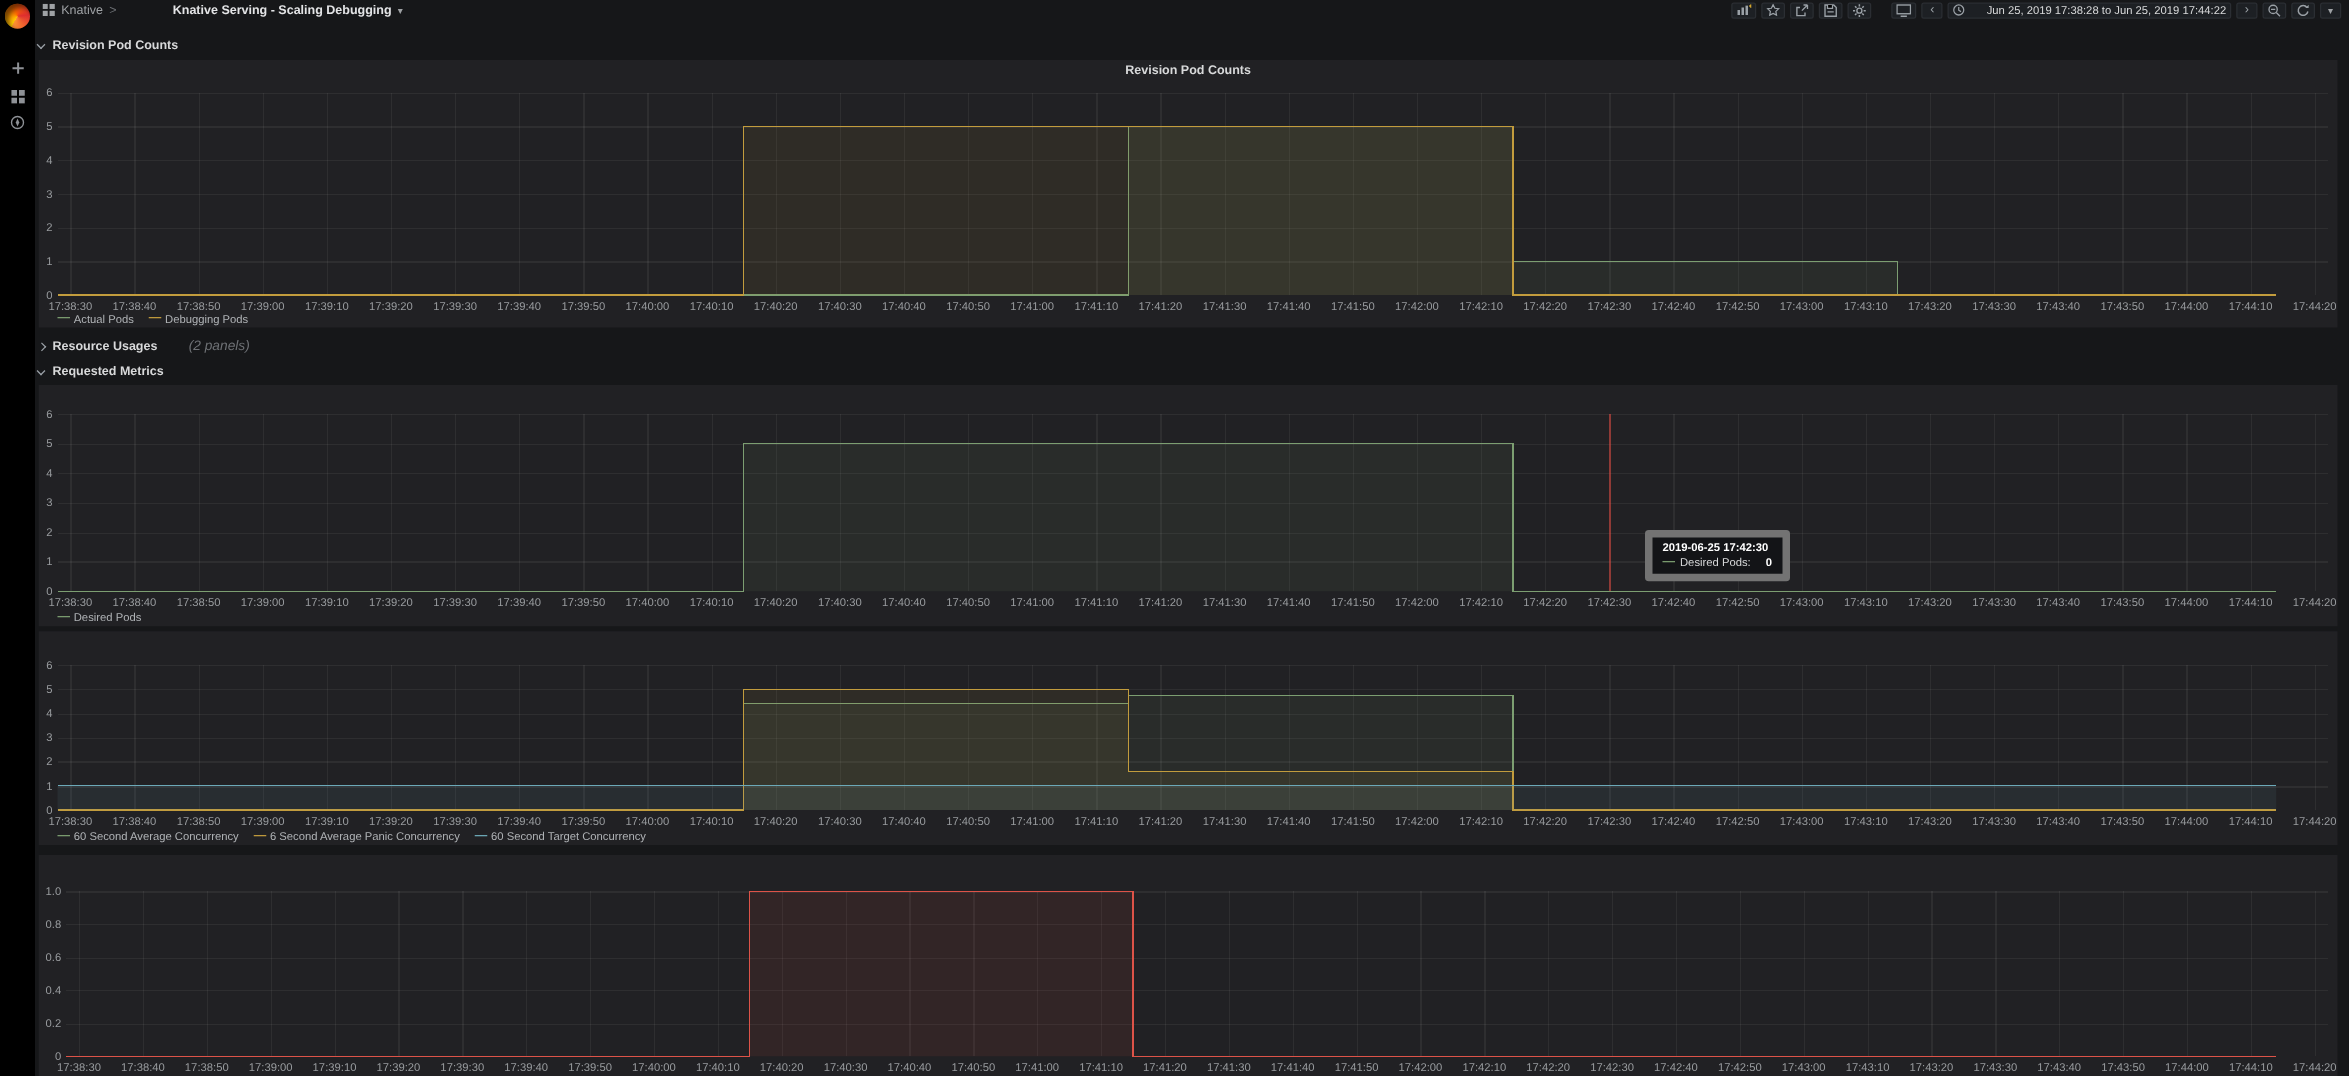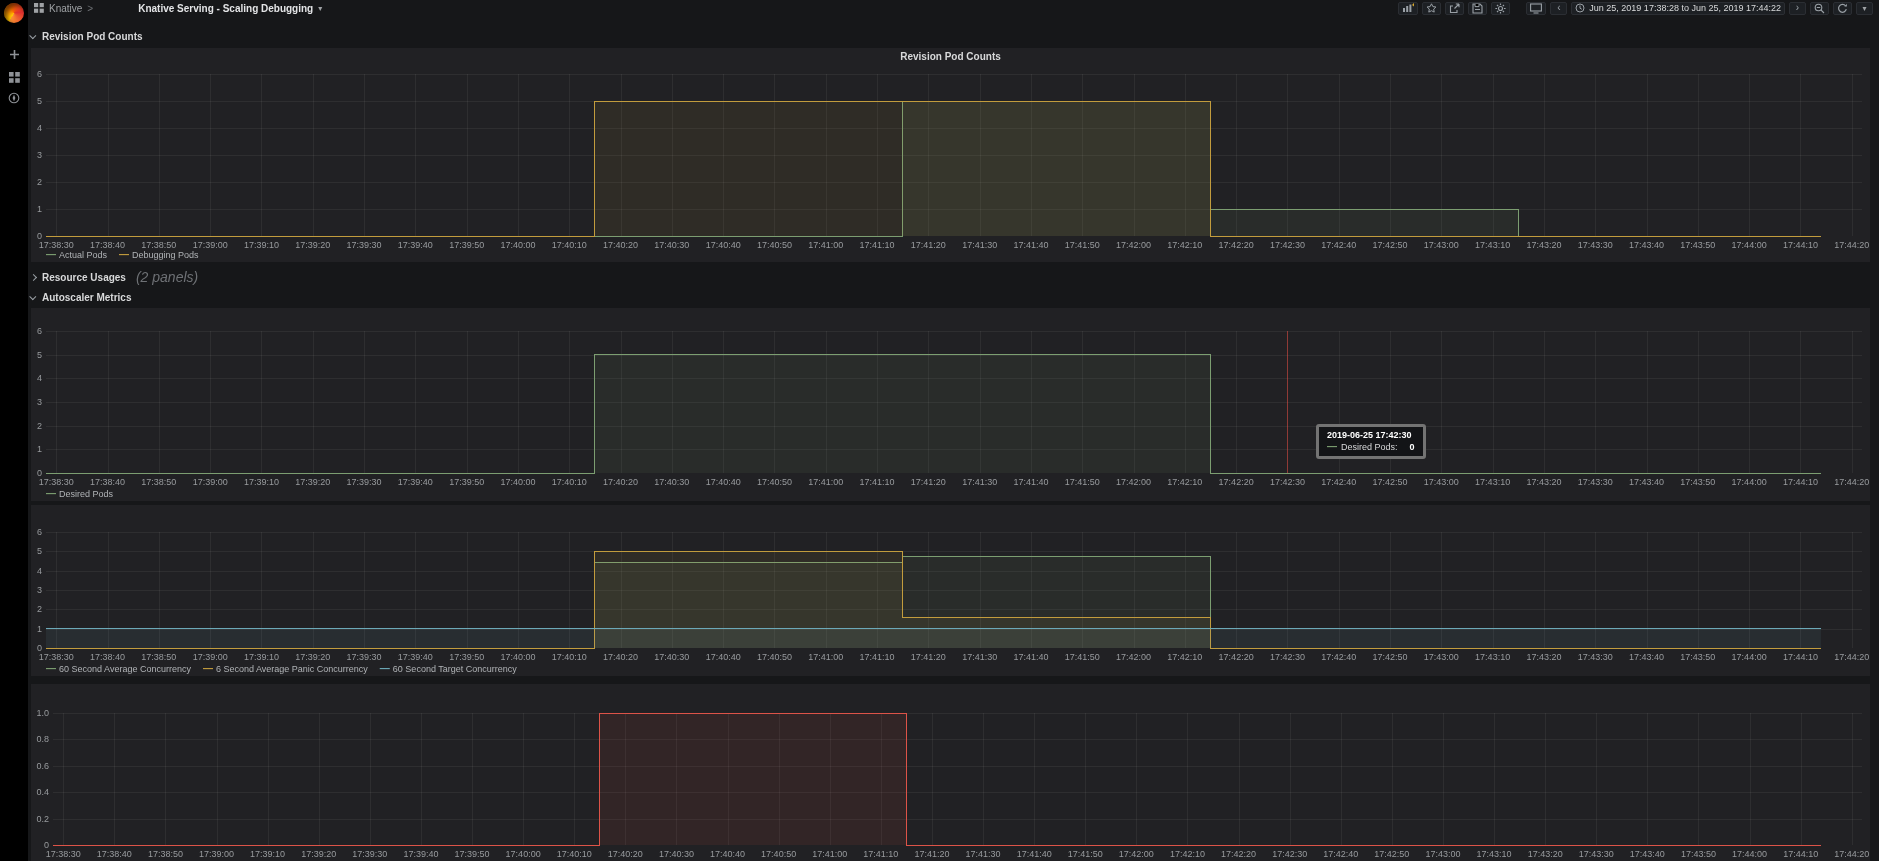--- a/index.html
+++ b/index.html
@@ -20,45 +20,45 @@
   .crumb { display:flex; align-items:center; gap:5px; }
   .crumb .folder { color:#9fa2a5; }
   .crumb .sep { color:#6e7175; font-size:10px; }
   .crumb .title { color:#e3e4e6; font-weight:700;margin-left:40px; }
   .caret { color:#9fa2a5; font-size:8px; }
   .nav-right { margin-left:auto; display:flex; align-items:center; gap:4px; }
   .nav-btn { height:13px; min-width:17px; padding:0 3px; background:#1d2024; border:1px solid #2b2e33;
     border-radius:2px; display:flex; align-items:center; justify-content:center; color:#9aa0a6; cursor:pointer; }
   .nav-btn svg { display:block; }
   .tv-gap { width:8px; }
-  .time-btn { gap:4px; color:#d8d9da; font-size:9px; white-space:nowrap; }
+  .time-btn { gap:17px; color:#d8d9da; font-size:9px; white-space:nowrap; }
   .chev-txt { font-size:10px; color:#9aa0a6; line-height:1; }
 
   
   .row-head { position:absolute; left:31px; display:flex; align-items:center; gap:6px;
     font-size:10px; font-weight:700; color:#d8d9da; cursor:pointer; height:16px; }
-  .row-note { font-weight:400; font-style:italic; color:#6e7175; font-size:14px; margin-left:4px; }
+  .row-note { font-weight:400; font-style:italic; color:#6e7175; font-size:11px; margin-left:19px; }
   .chev { width:5px; height:5px; border-left:1.4px solid #9aa0a6; border-bottom:1.4px solid #9aa0a6; display:inline-block; }
   .chev.down { transform:rotate(-45deg) translateY(-1px); }
   .chev.right { transform:rotate(-135deg); }
 
   
   .panel { position:absolute; left:31px; width:1839px; background:#212124; }
   .panel-title { height:16px; display:flex; align-items:center; justify-content:center; gap:3px;
     font-size:10px; font-weight:700; color:#d8d9da; cursor:pointer; }
   .panel-title .mini-caret { font-size:7px; color:#9fa2a5; margin-top:2px; }
   .plot { position:absolute; left:0; top:16px; right:0; }
   .legend { position:absolute; left:15px; bottom:2px; display:flex; gap:12px; font-size:9px; color:#b0b3b6; }
   .legend-item { display:flex; align-items:center; gap:3px; cursor:pointer; }
   .legend-dash { font-weight:700; font-size:10px; line-height:8px; }
 
   svg text { font-family:"Liberation Sans","DejaVu Sans",sans-serif; font-size:9px; fill:#989b9e; }
 
   
-  .tooltip { position:absolute; left:1316px; top:424px; background:#131417; border:3px solid #737373;
+  .tooltip { position:absolute; left:1316px; top:424px; background:#131417; border:6px solid #737373;
     border-radius:3px; padding:3px 8px 4px 8px; font-size:9px; z-index:9; white-space:nowrap; }
   .tooltip .tt-time { font-weight:700; color:#fff; margin-bottom:2px; }
   .tooltip .tt-row { display:flex; align-items:center; gap:4px; color:#d8d9da; }
   .tooltip .tt-val { font-weight:700; color:#fff; margin-left:8px; }
 </style>
 </head>
 <body>
 
 <div id="app">
 
@@ -179,21 +179,21 @@
     <span class="chev down"></span>
     <span>Revision Pod Counts</span>
   </div>
   <div class="row-head" style="top:269px">
     <span class="chev right"></span>
     <span>Resource Usages</span>
     <span class="row-note">(2 panels)</span>
   </div>
   <div class="row-head" style="top:289px">
     <span class="chev down"></span>
-    <span>Autoscaler Metrics</span>
+    <span>Requested Metrics</span>
   </div>
 
   <div class="panel" id="panel0" style="top:48px;height:214px">
     <div class="panel-title">
         <span>Revision Pod Counts</span>
       </div>
     <div class="plot" id="plot0"><svg width="1839" height="188" viewBox="0 0 1839 188">
           <line x1="25.759887005649716" y1="10" x2="25.759887005649716" y2="172" stroke="rgba(255,255,255,0.06)" stroke-width="1" shape-rendering="crispEdges"></line>
           <line x1="77.0593220338983" y1="10" x2="77.0593220338983" y2="172" stroke="rgba(255,255,255,0.06)" stroke-width="1" shape-rendering="crispEdges"></line>
           <line x1="128.35875706214688" y1="10" x2="128.35875706214688" y2="172" stroke="rgba(255,255,255,0.06)" stroke-width="1" shape-rendering="crispEdges"></line>

